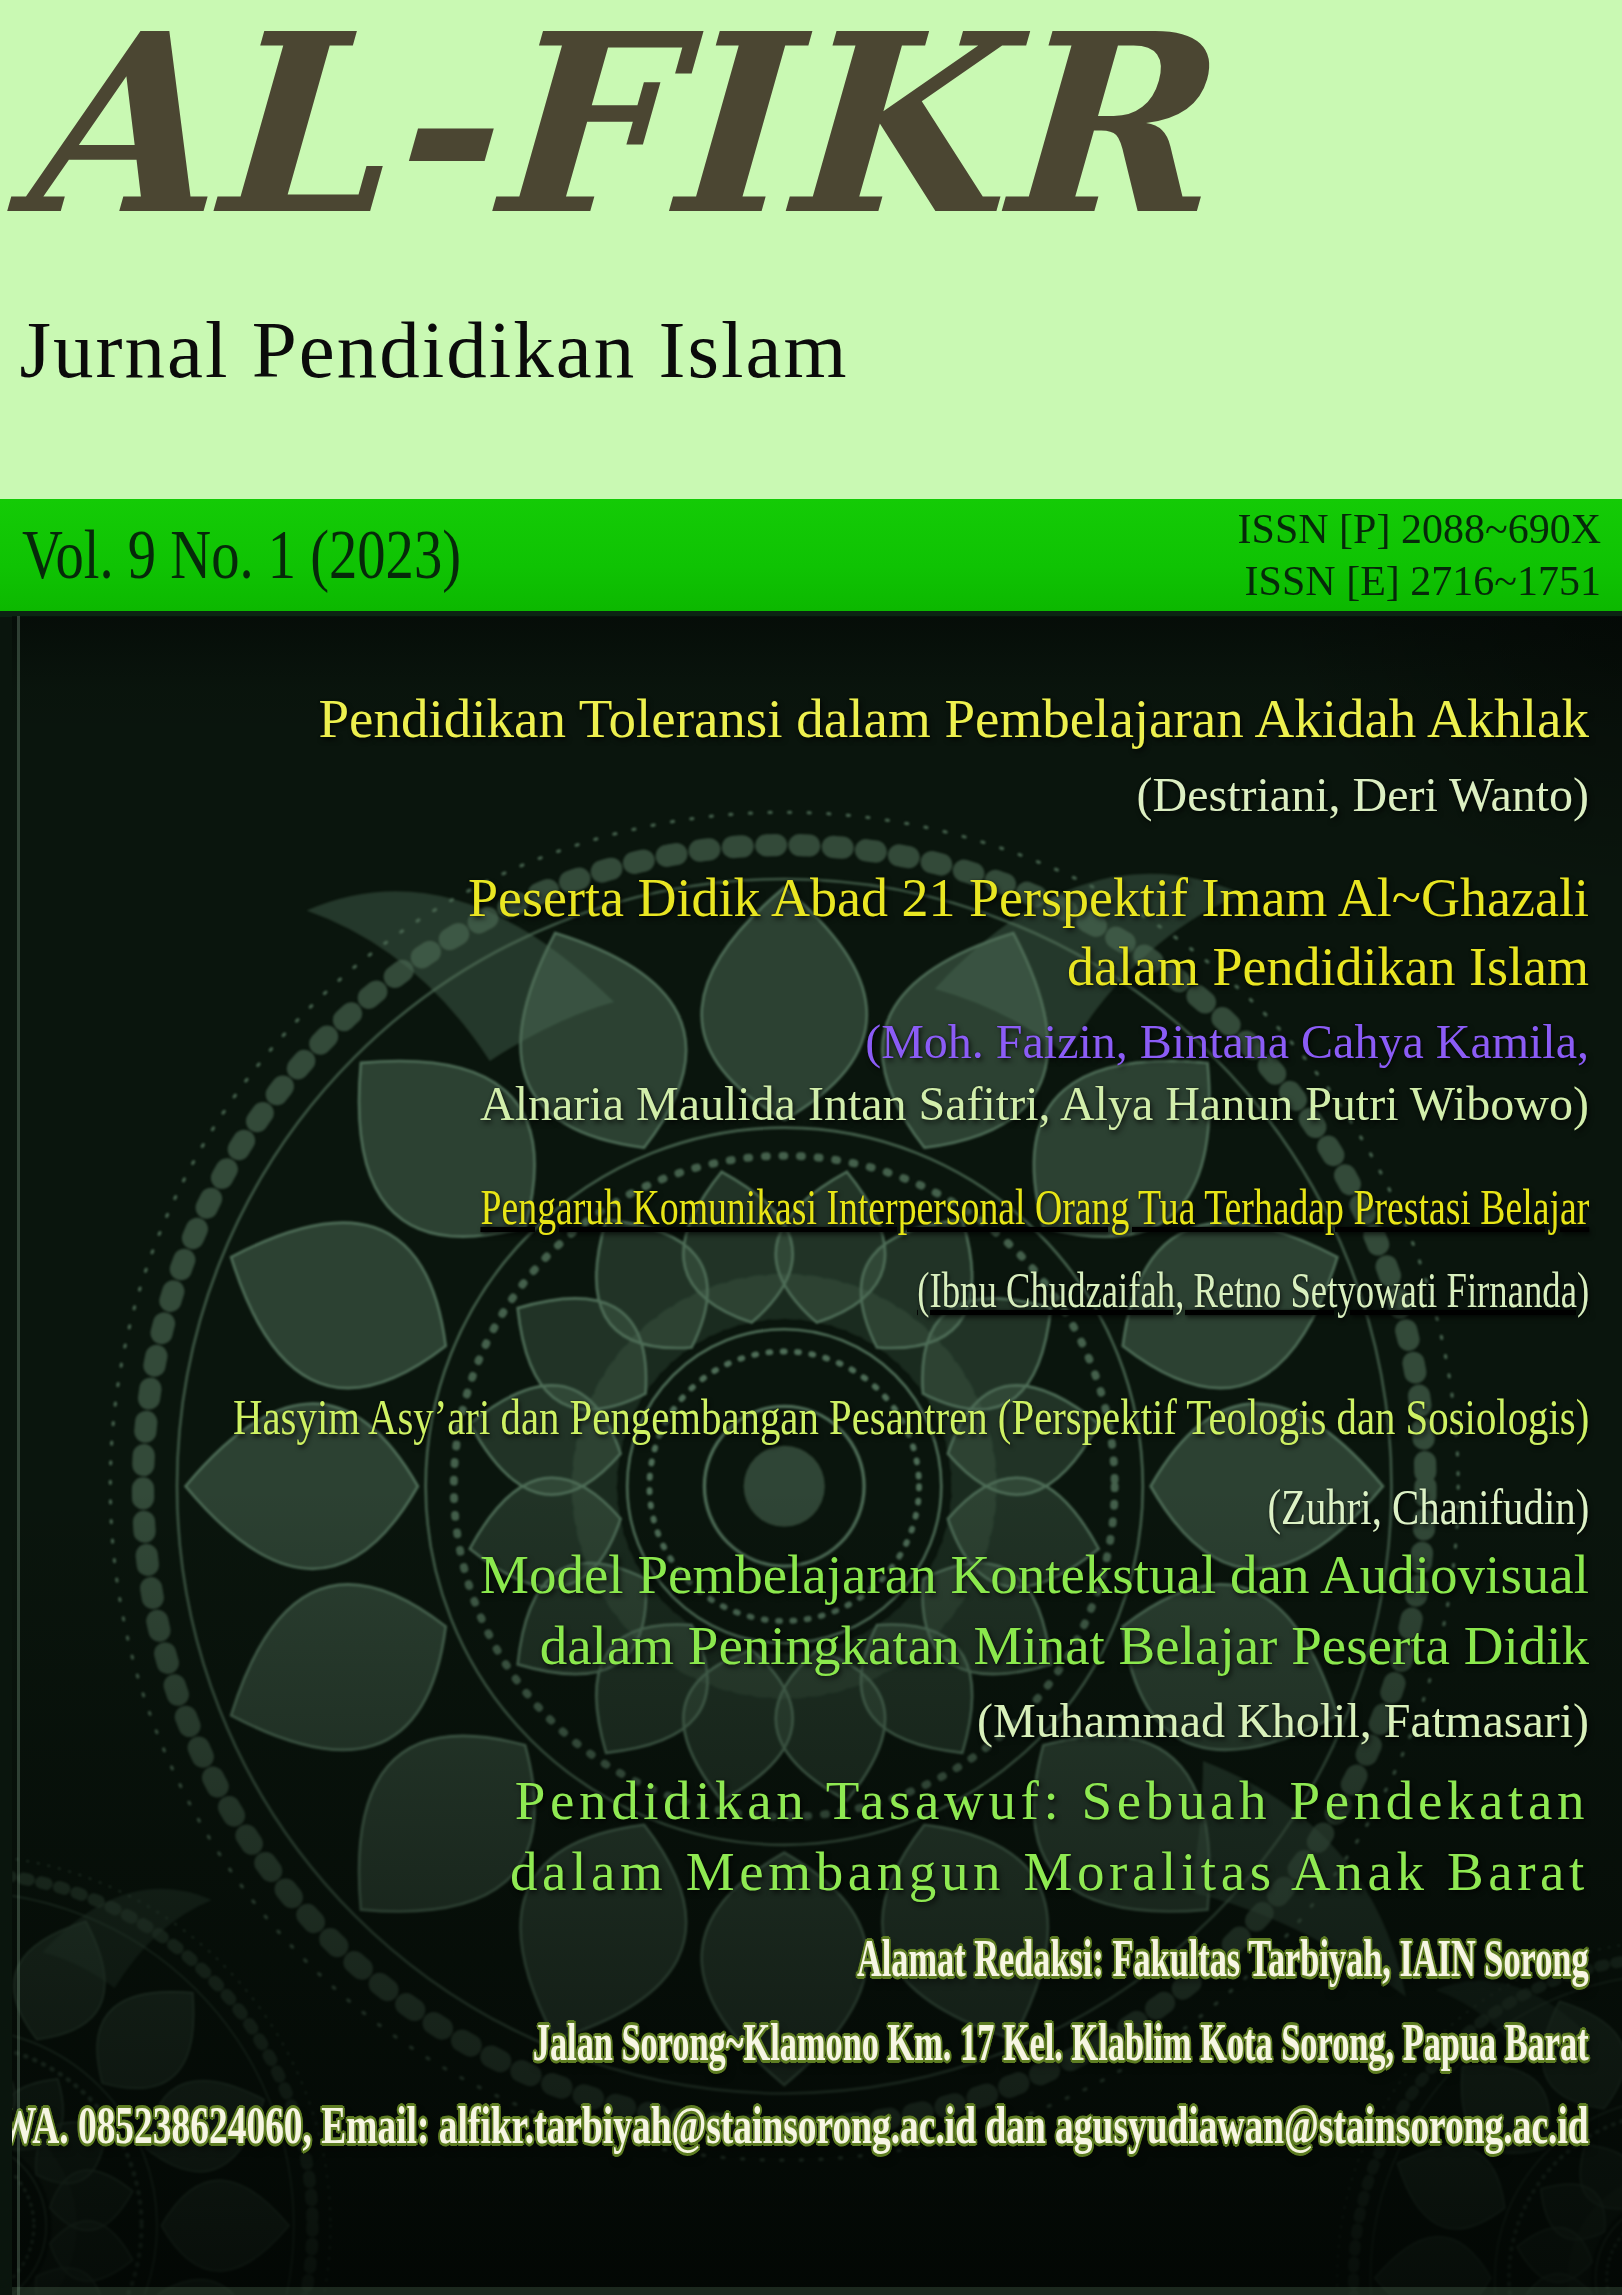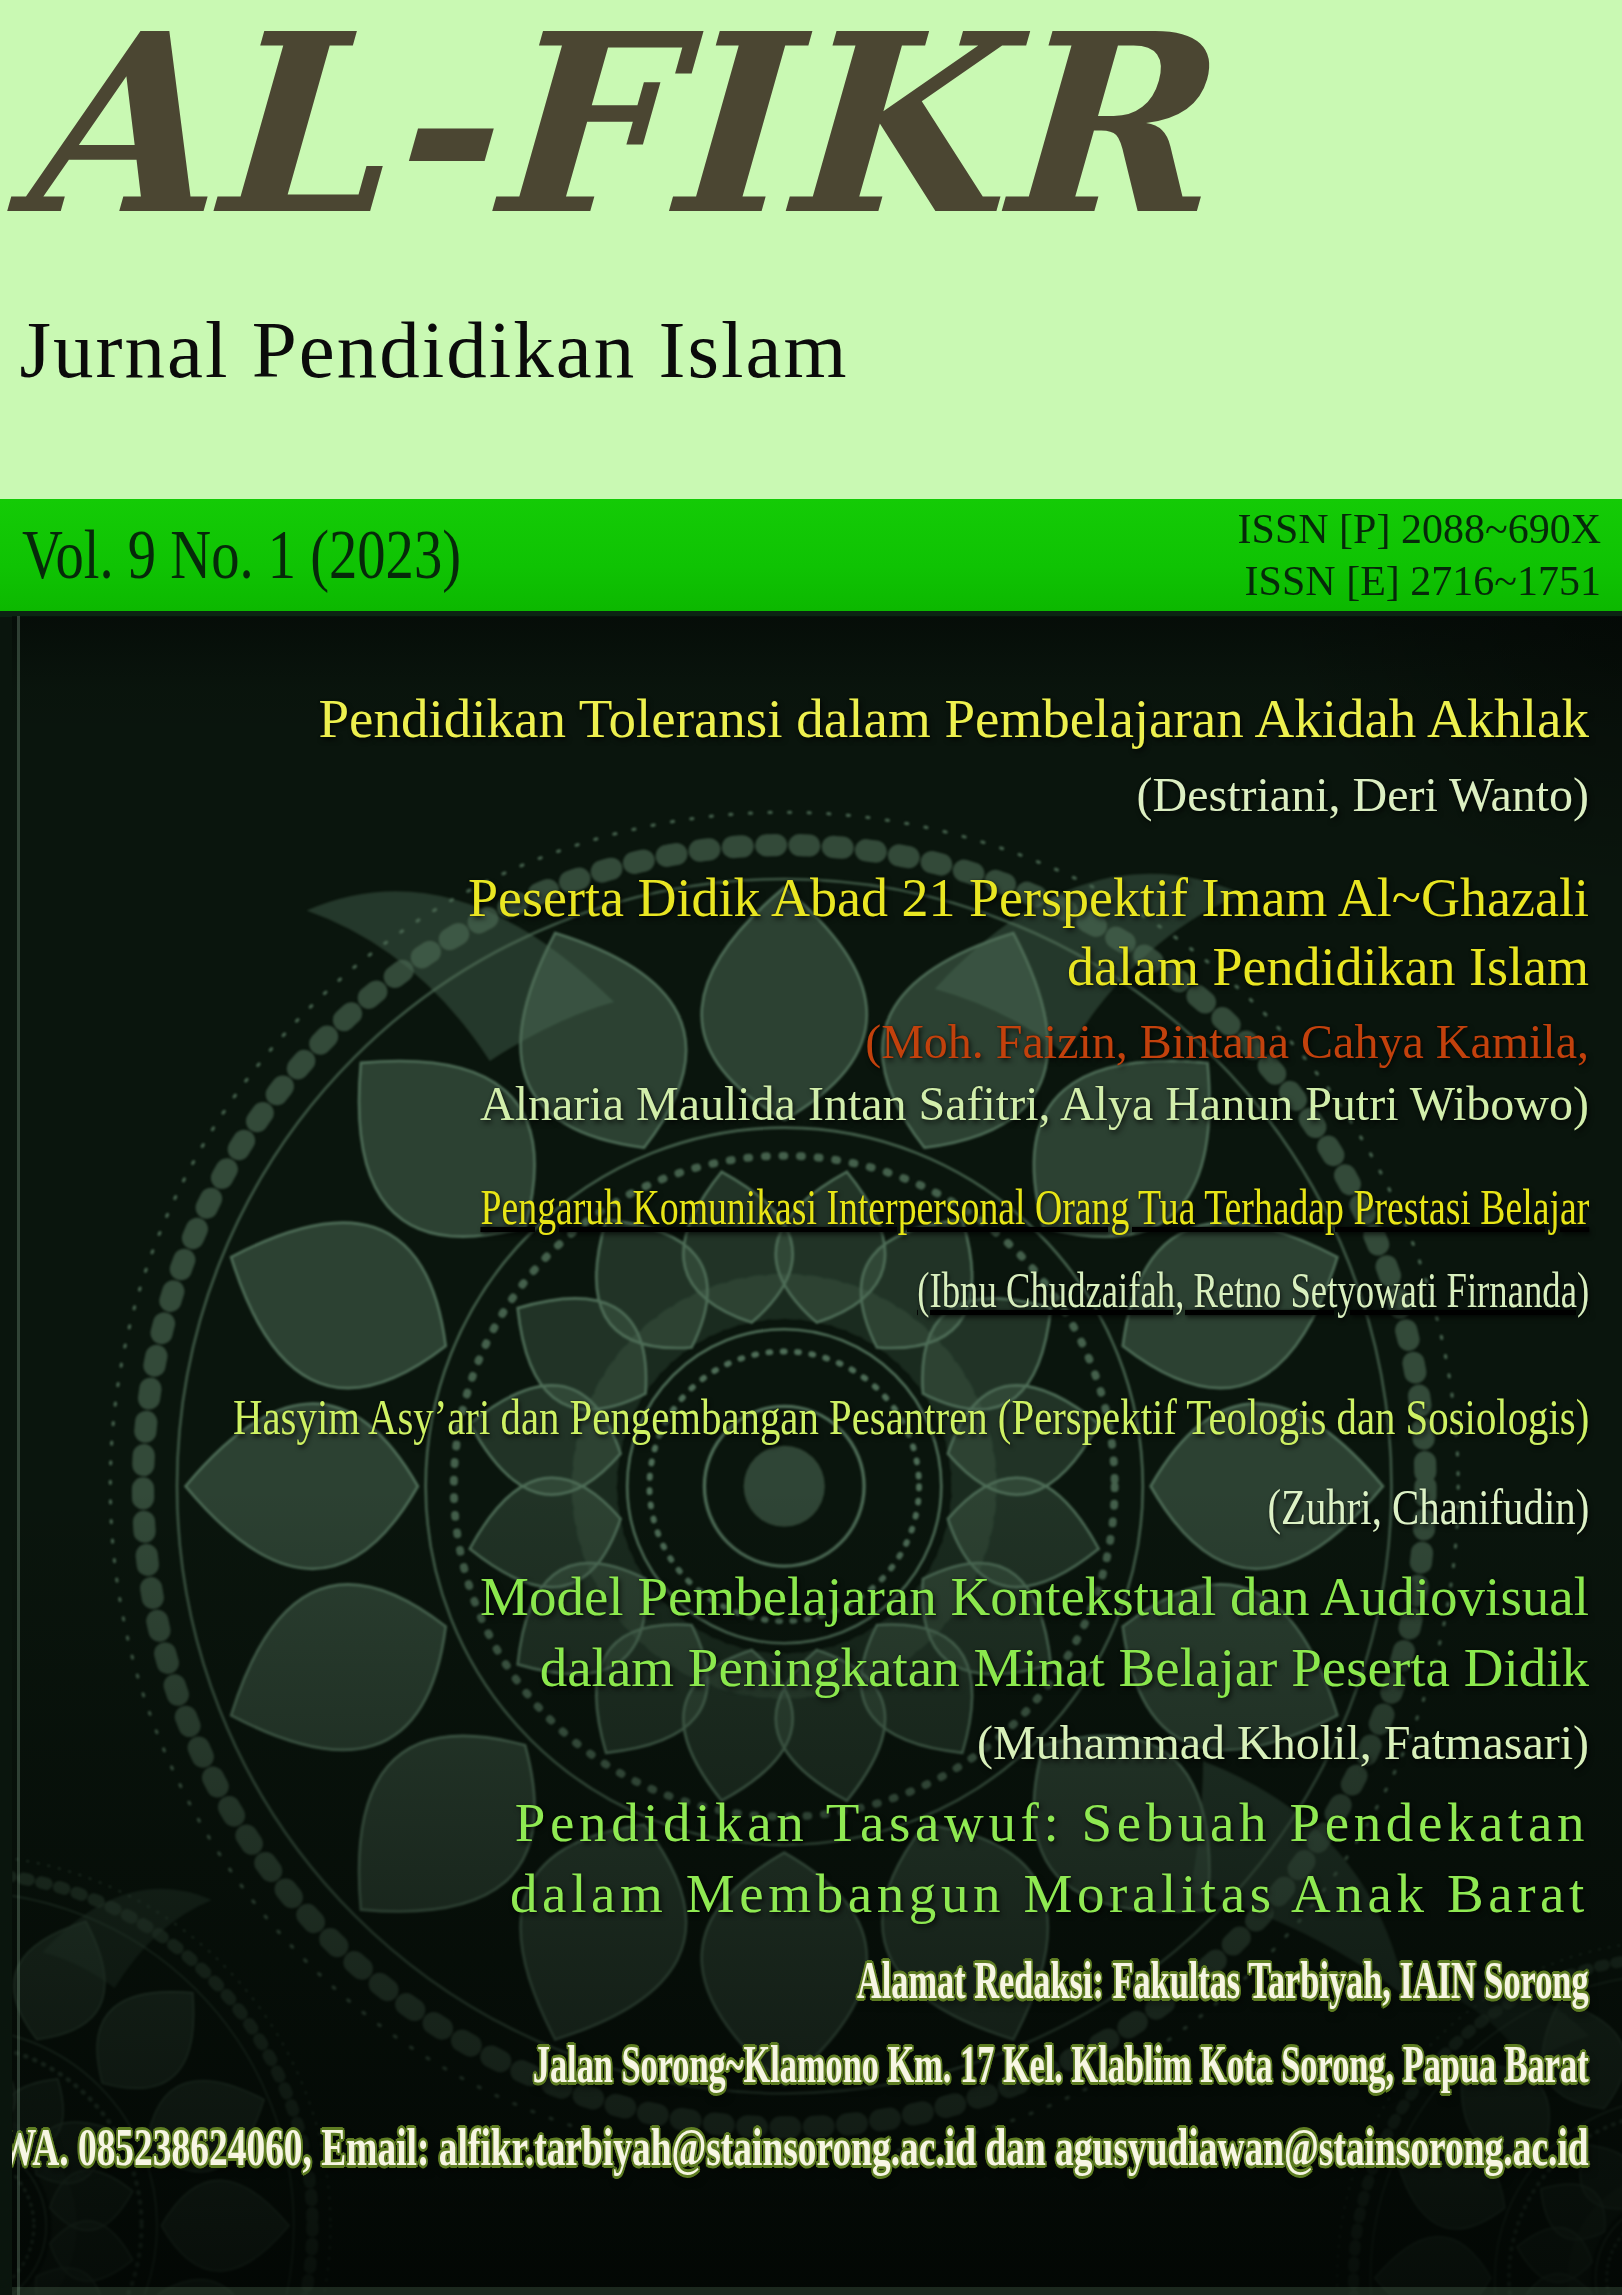--- a/index.html
+++ b/index.html
@@ -81,21 +81,21 @@
   .a1{ margin-top:68px; } .a1 .title-line{ font-size:55px; }
   .a2{ margin-top:39px; }  .a2 .title-line{ font-size:54px; }
   .a3{ margin-top:41px;text-decoration:underline; }
   .a3 .title-line{ font-size:51px; transform:scaleX(.74); transform-origin:100% 50%; }
   .a3 .authors{ margin-top:17px; }
   .a3 .authors-line{ font-size:51px; transform:scaleX(.72); transform-origin:100% 50%; }
   .a4{ margin-top:62px; }
   .a4 .title-line{ font-size:51px; transform:scaleX(.8); transform-origin:100% 50%; }
   .a4 .authors{ margin-top:25px; }
   .a4 .authors-line{ font-size:51px; transform:scaleX(.8); transform-origin:100% 50%; }
-  .a5{ margin-top:22px; } .a5 .title-line{ font-size:55px; }
+  .a5{ } .a5 .title-line{ font-size:55px; }
   .a6{ margin-top:14.4px; }
   .a6 .title-line{ font-size:55px; letter-spacing:4.6px; }
   .a6 .authors-line{ letter-spacing:3.3px; }
   
   .footer-block{ margin-top:18.3px; }
   .footer-line{
     font-size:52px; line-height:1.3; font-weight:700; margin-top:15.7px;
     transform:scaleX(.66); transform-origin:100% 50%;
   }
   .footer-line:first-child{ margin-top:0; }
@@ -191,21 +191,21 @@
           <article class="article a1">
             <div class="title-line" style="color: rgb(237, 240, 78);">Pendidikan Toleransi dalam Pembelajaran Akidah Akhlak</div>
             <div class="authors">
               <div class="authors-line" style="color: rgb(220, 239, 194);">(Destriani, Deri Wanto)</div>
             </div>
           </article>
           <article class="article a2">
             <div class="title-line" style="color: rgb(233, 230, 34);">Peserta Didik Abad 21 Perspektif Imam Al~Ghazali</div>
             <div class="title-line" style="color: rgb(233, 230, 34);">dalam Pendidikan Islam</div>
             <div class="authors">
-              <div class="authors-line" style="color: #c2410c;">(Moh. Faizin, Bintana Cahya Kamila,</div>
+              <div class="authors-line" style="color: #8b5cf6;">(Moh. Faizin, Bintana Cahya Kamila,</div>
               <div class="authors-line" style="color: rgb(210, 238, 171);">Alnaria Maulida Intan Safitri, Alya Hanun Putri Wibowo)</div>
             </div>
           </article>
           <article class="article a3">
             <div class="title-line" style="color: rgb(231, 229, 22);">Pengaruh Komunikasi Interpersonal Orang Tua Terhadap Prestasi Belajar</div>
             <div class="authors">
               <div class="authors-line" style="color: rgb(216, 239, 190);">(Ibnu Chudzaifah, Retno Setyowati Firnanda)</div>
             </div>
           </article>
           <article class="article a4">

